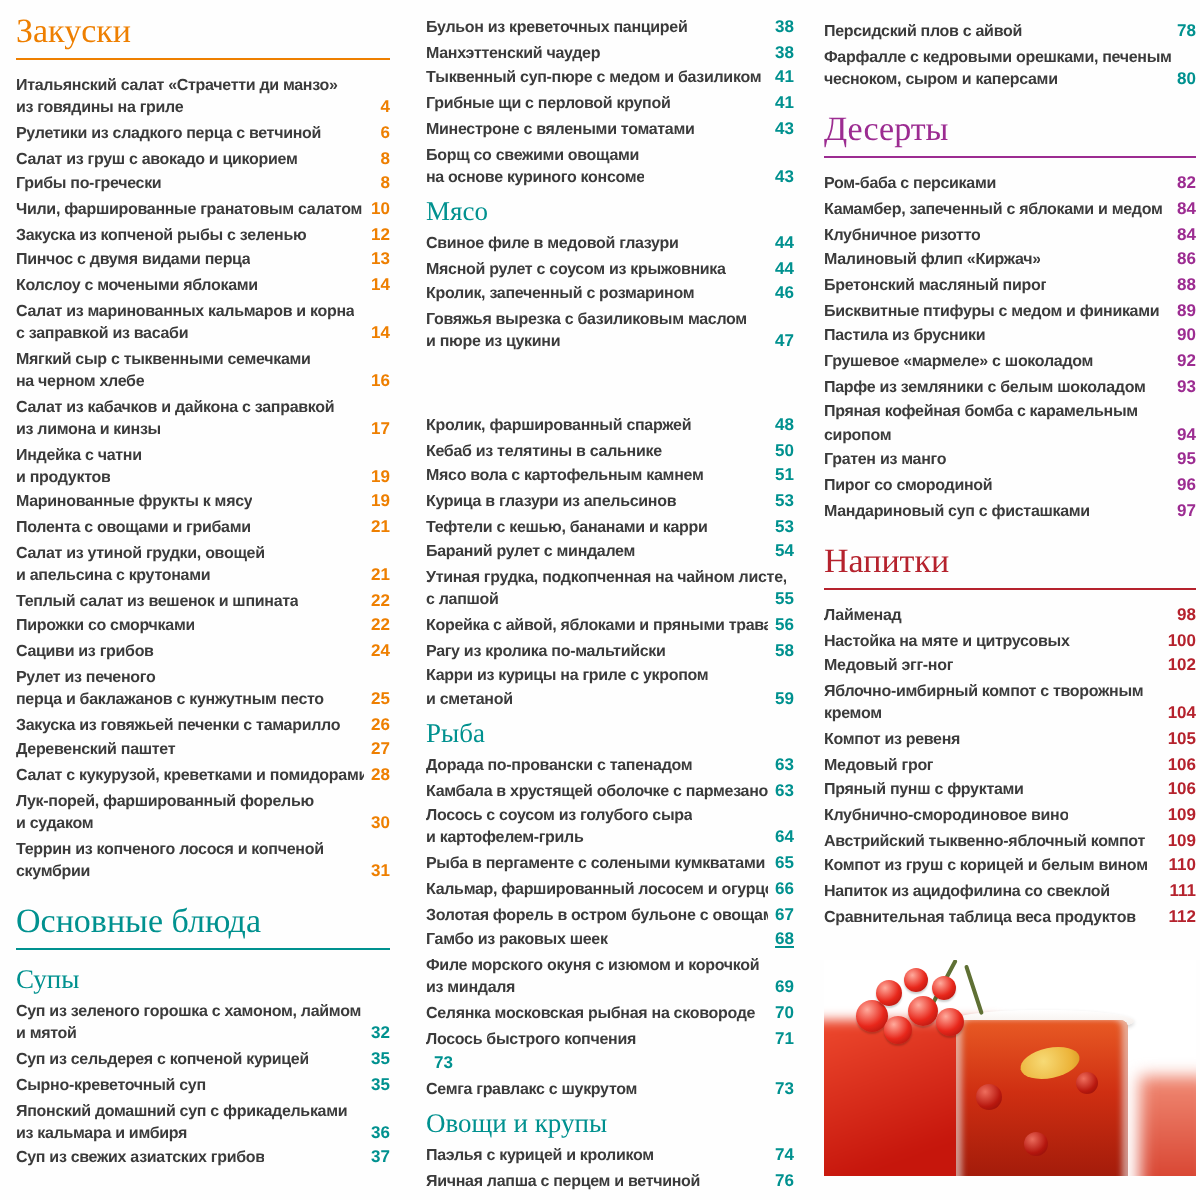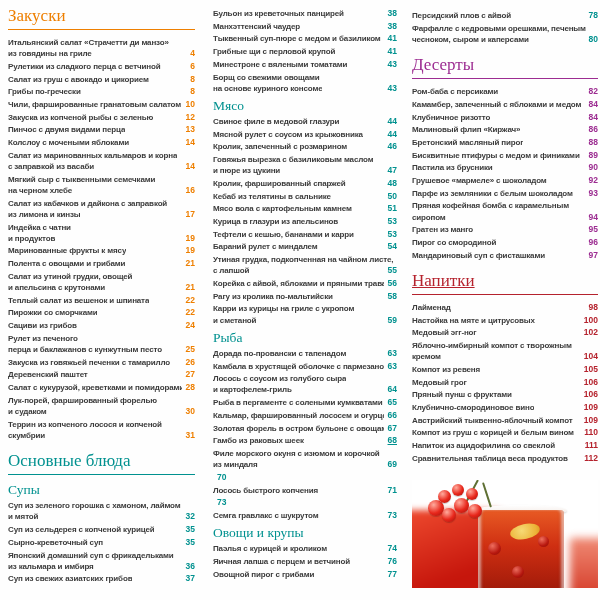--- a/index.html
+++ b/index.html
@@ -322,21 +322,21 @@
           <span class="t">Говяжья вырезка с базиликовым маслом</span>
         </div>
         <div class="row">
           <span class="t">и пюре из цукини</span>
           <span class="n" style="color: rgb(0, 145, 143);">47</span>
         </div>
       </div>
       <div class="toc-item">
         <div class="row">
           <span class="t">Кролик, фаршированный спаржей</span>
-          <span class="n" style="color: rgb(0, 145, 143);">48</span>
+          <span class="n" style="color: rgb(0, 145, 143); margin-top: 29px;">48</span>
         </div>
       </div>
       <div class="toc-item">
         <div class="row">
           <span class="t">Кебаб из телятины в сальнике</span>
           <span class="n" style="color: rgb(0, 145, 143);">50</span>
         </div>
       </div>
       <div class="toc-item">
         <div class="row">
@@ -442,20 +442,21 @@
         <div class="row">
           <span class="t">Филе морского окуня с изюмом и корочкой</span>
         </div>
         <div class="row">
           <span class="t">из миндаля</span>
           <span class="n" style="color: rgb(0, 145, 143);">69</span>
         </div>
       </div>
       <div class="toc-item">
         <div class="row">
+          <span class="t">Селянка московская рыбная на сковороде</span>
           <span class="n" style="color: rgb(0, 145, 143);">70</span>
         </div>
       </div>
       <div class="toc-item">
         <div class="row">
           <span class="t">Лосось быстрого копчения</span>
           <span class="n" style="color: rgb(0, 145, 143);">71</span>
         </div>
       </div>
       <div class="toc-item">
@@ -580,21 +581,21 @@
           <span class="t">Пирог со смородиной</span>
           <span class="n" style="color: rgb(156, 44, 145);">96</span>
         </div>
       </div>
       <div class="toc-item">
         <div class="row">
           <span class="t">Мандариновый суп с фисташками</span>
           <span class="n" style="color: rgb(156, 44, 145);">97</span>
         </div>
       </div>
-      <div class="sec-header" style="color: rgb(181, 34, 45); text-decoration: underline;">Напитки</div>
+      <div class="sec-header" style="color: rgb(181, 34, 45);">Напитки</div>
       <div class="toc-item">
         <div class="row">
           <span class="t">Лайменад</span>
           <span class="n" style="color: rgb(181, 34, 45);">98</span>
         </div>
       </div>
       <div class="toc-item">
         <div class="row">
           <span class="t">Настойка на мяте и цитрусовых</span>
           <span class="n" style="color: rgb(181, 34, 45);">100</span>

